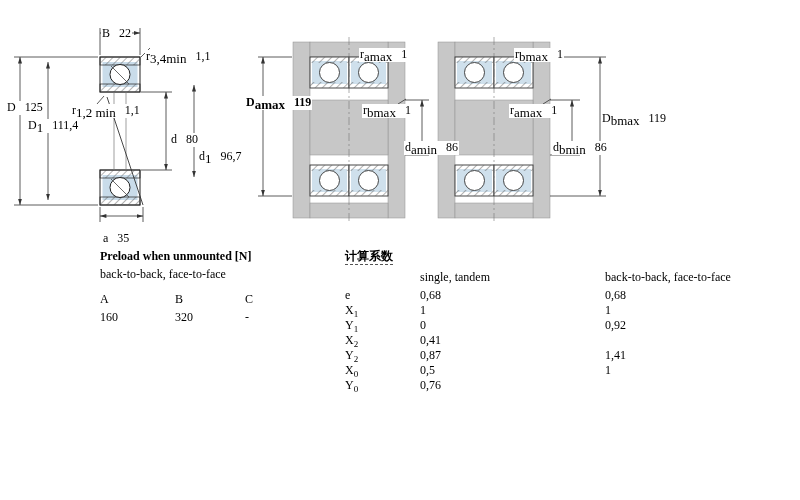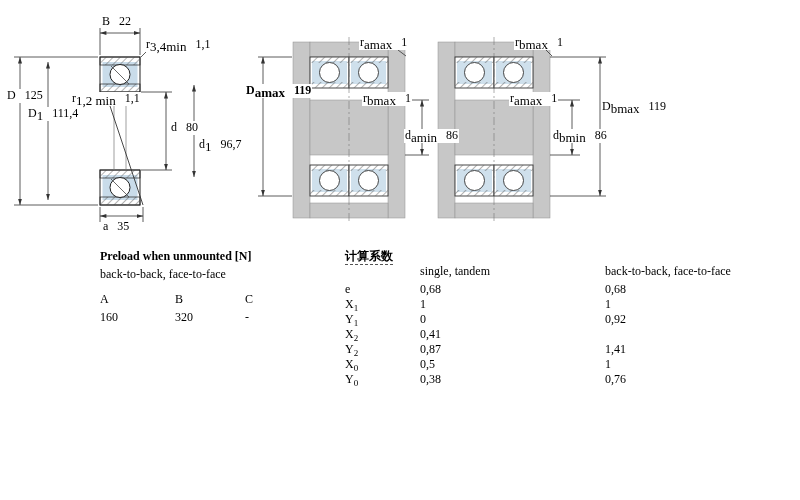--- a/index.html
+++ b/index.html
@@ -7,21 +7,21 @@
   body {
     width:800px; height:500px; position:relative; overflow:hidden;
     font-family:"Liberation Serif", serif; font-size:12px; color:#000;
   }
   .page { position:relative; width:800px; height:500px; }
   svg.draw { position:absolute; }
 
   
   .dim {
     position:absolute; white-space:nowrap; background:#fff;
-    padding:0 1px; line-height:1.15; font-size:12px;
+    padding:0 1px; line-height:1.15; font-size:12px;margin-top:12px;
   }
   .dim sub { font-size:13px; line-height:0; }
   .dim .val { margin-left:9px; }
 
   
   .gry { fill:#c7c7c7; stroke:#8f8f8f; stroke-width:0.5; }
   .cl  { stroke:#777; stroke-width:0.6; stroke-dasharray:8 3 2 3; fill:none; }
   .dim-ln { stroke:#333; stroke-width:0.8; fill:none; }
 
   
@@ -182,21 +182,21 @@
     </div>
     <div class="prow" style="margin-top:3px;">
       <span>160</span>
       <span>320</span>
       <span>-</span>
     </div>
   </div>
 
   <div class="blk" style="left:345px; top:249px; width:440px;">
     <div><span class="b factors-title">计算系数</span></div>
-    <div class="frow" style="">
+    <div class="frow" style="margin-top:6px;">
       <span></span>
       <span>single, tandem</span>
       <span>back-to-back, face-to-face</span>
     </div>
     <div style="margin-top:3px;">
       <div class="frow">
         <span class="fsym"><span>e</span><sub></sub></span>
         <span>0,68</span>
         <span>0,68</span>
       </div>
@@ -219,19 +219,18 @@
         <span>0,87</span>
         <span>1,41</span>
       </div>
       <div class="frow">
         <span class="fsym"><span>X</span><sub>0</sub></span>
         <span>0,5</span>
         <span>1</span>
       </div>
       <div class="frow">
         <span class="fsym"><span>Y</span><sub>0</sub></span>
-        <span>0,38</span>
         <span>0,76</span>
       </div>
     </div>
   </div>
 
 </div>
 
 </body></html>

